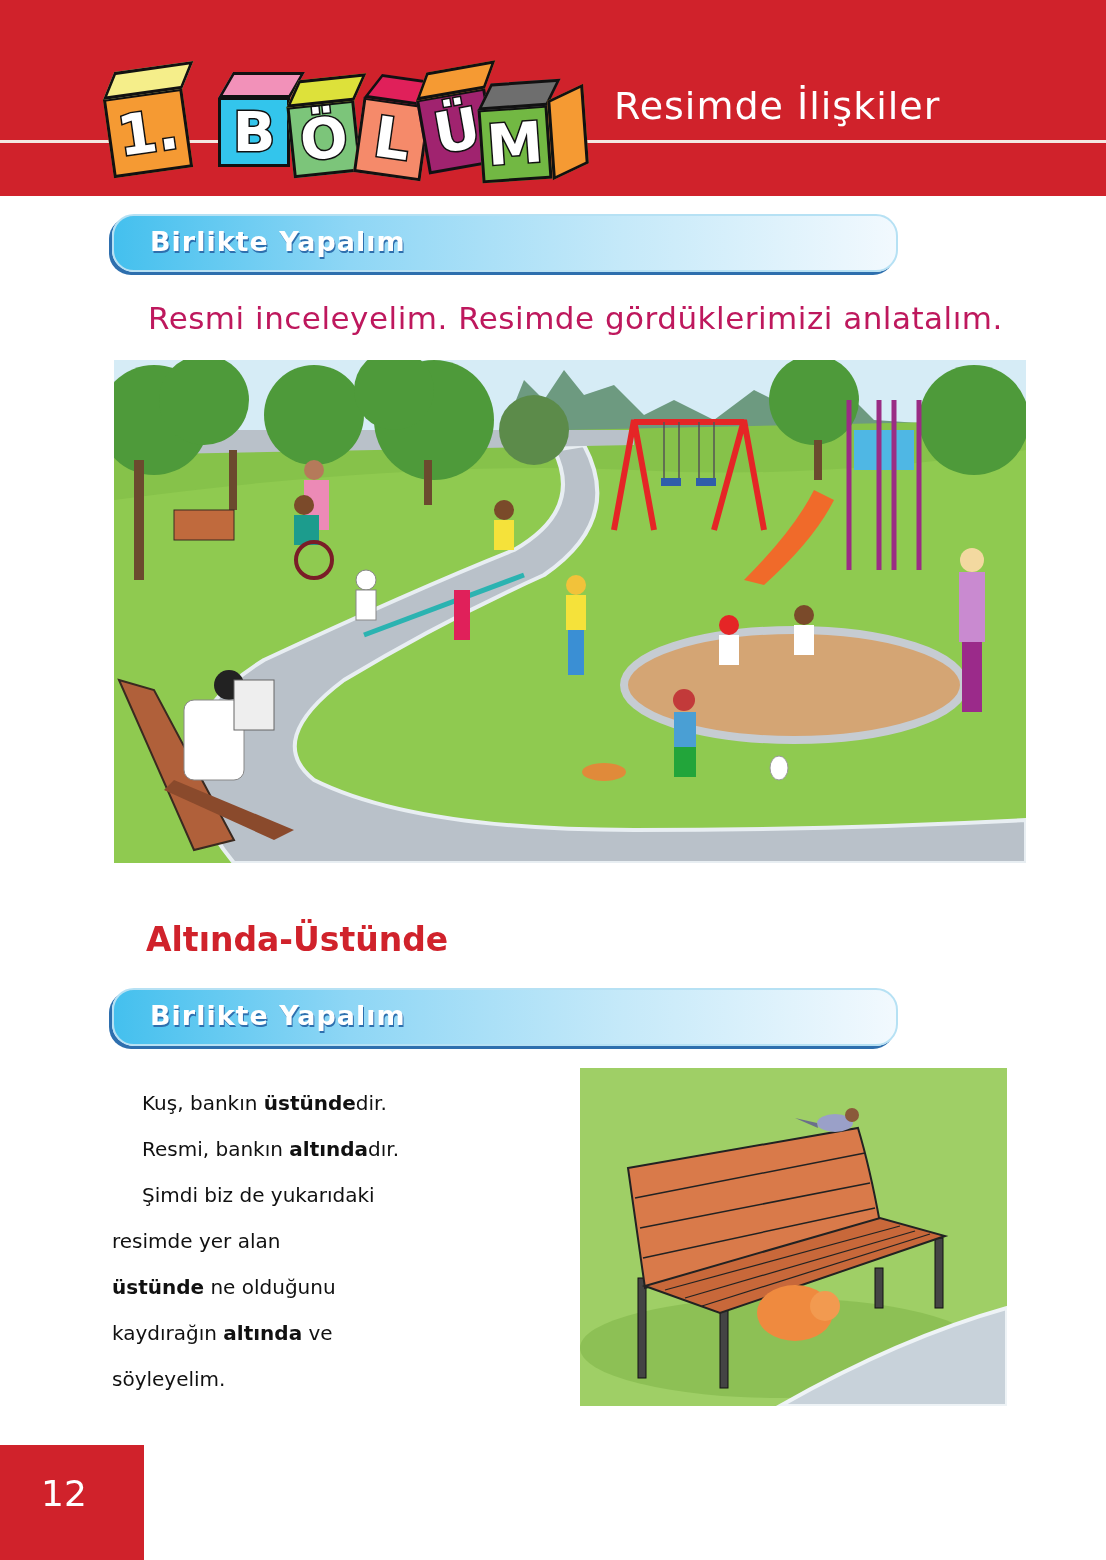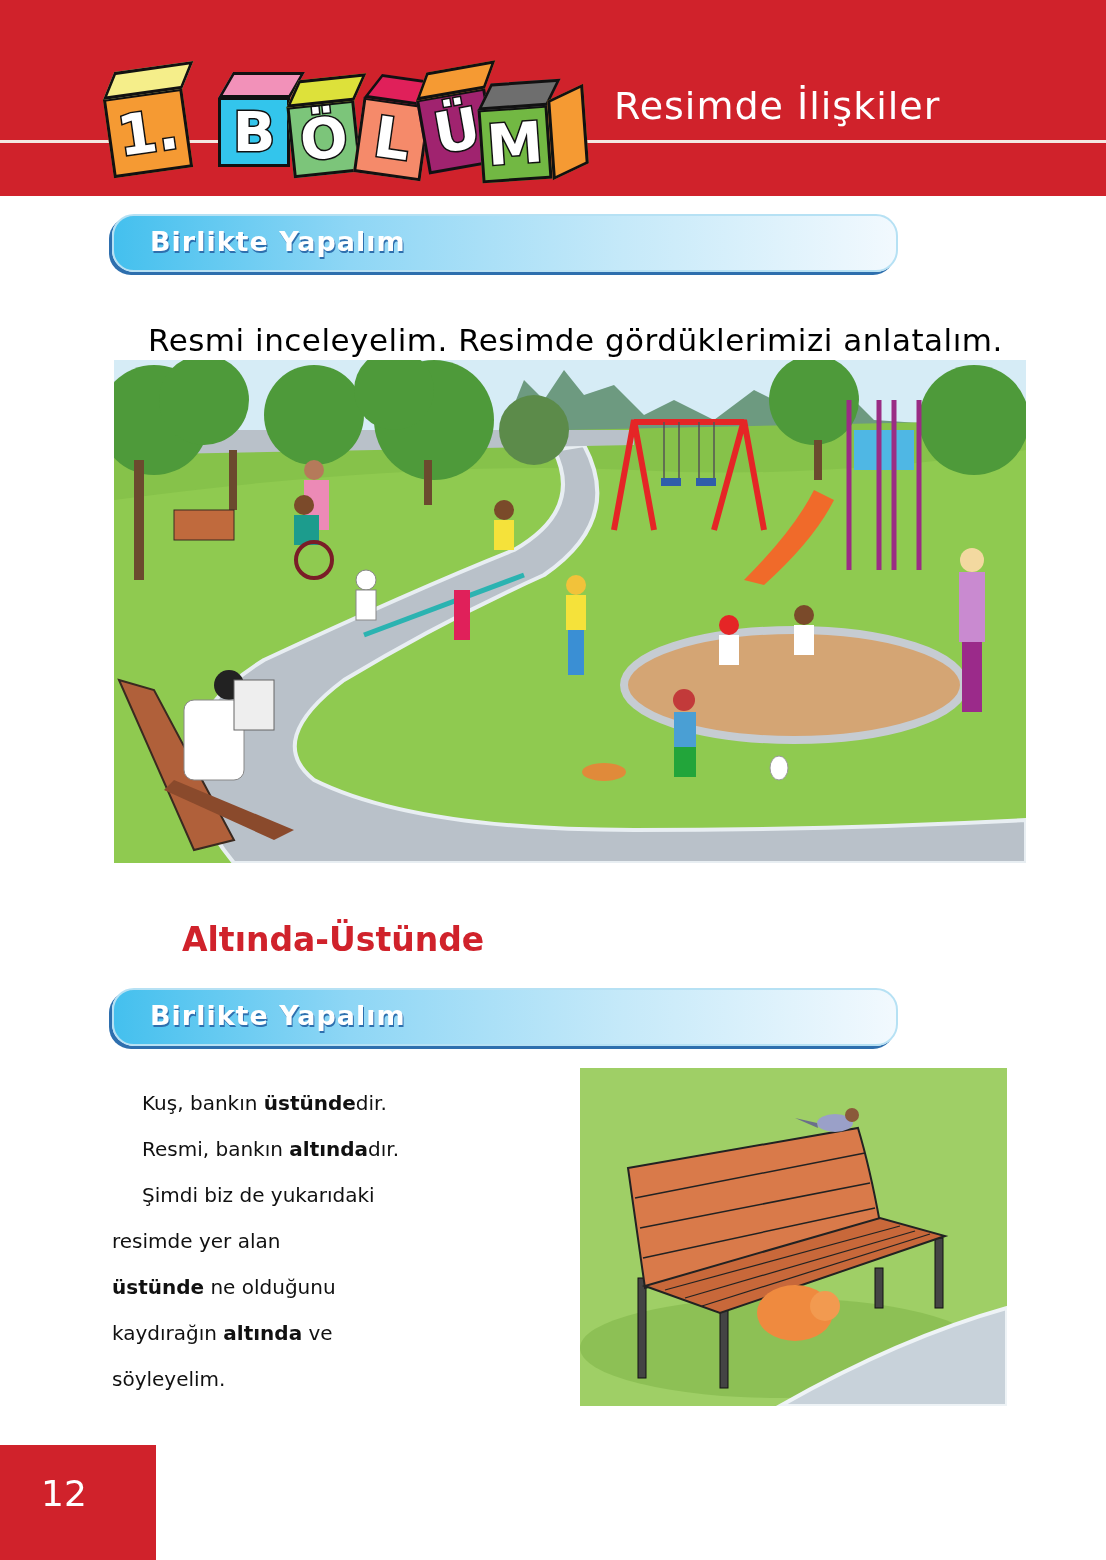--- a/index.html
+++ b/index.html
@@ -16,35 +16,35 @@
   .block .top { position: absolute; left: -3px; top: -28px; width: 80px; height: 26px; border: 3px solid #111; transform: skewX(-30deg); transform-origin: bottom left; }
   .block .letter { position: relative; z-index: 2; font-family: "DejaVu Sans", sans-serif; font-weight: bold; font-size: 56px; color: #ffffff; -webkit-text-stroke: 3px #111; paint-order: stroke fill; line-height: 1; }
 
   
   .section-bar { position: absolute; left: 112px; width: 786px; height: 58px; border-radius: 22px; border: 2px solid #b6e1f4;
     background: linear-gradient(to right, #44c0ee 0%, #8ed6f5 30%, #c5e9f9 65%, #f2f9fe 100%);
     box-shadow: -3px 3px 0 #2e6fae; }
   .section-bar .label { position: absolute; left: 36px; top: 10px; font-family: "DejaVu Sans", sans-serif; font-weight: bold; font-size: 27px; color: #ffffff; letter-spacing: 1px;
     text-shadow: 1px 2px 0 #2e6fae; }
 
-  .instruction { position: absolute; left: 148px; top: 300px; font-family: "DejaVu Sans", sans-serif; font-size: 31px; color: #000000; letter-spacing: 0.5px; margin-top: 22px; }
+  .instruction { position: absolute; left: 148px; top: 300px; font-family: "DejaVu Sans", sans-serif; font-size: 31px; color: #be185d; letter-spacing: 0.5px; }
 
   
   .park { position: absolute; left: 114px; top: 360px; width: 912px; height: 503px; overflow: hidden; background: #cfe7f3; }
 
-  .subheading { position: absolute; left: 146px; top: 920px; font-family: "DejaVu Sans", sans-serif; font-size: 33px; color: #d0222b; font-weight: bold; margin-left: 36px; }
+  .subheading { position: absolute; left: 146px; top: 920px; font-family: "DejaVu Sans", sans-serif; font-size: 33px; color: #d0222b; font-weight: bold; }
 
   .paragraph { position: absolute; left: 112px; top: 1080px; width: 450px; font-family: "DejaVu Sans", sans-serif; font-size: 20px; line-height: 46px; color: #111; }
   .paragraph .line { display: block; white-space: nowrap; }
   .paragraph .indent { padding-left: 30px; }
   .paragraph b { font-weight: bold; }
 
   .bench-pic { position: absolute; left: 580px; top: 1068px; width: 427px; height: 338px; overflow: hidden; background: #9ccc62; }
 
-  .page-num-box { position: absolute; left: 0; top: 1445px; width: 156px; height: 115px; background: #d0222b; }
+  .page-num-box { position: absolute; left: 0; top: 1445px; width: 144px; height: 115px; background: #d0222b; }
   .page-num { position: absolute; left: 0; top: 28px; width: 128px; text-align: center; color: #ffffff; font-family: "DejaVu Sans", sans-serif; font-size: 36px; }
 </style>
 </head>
 <body>
 
 <div class="header">
   <div class="header-line"></div>
 
   <div class="blocks" aria-label="1. BÖLÜM">
     <div class="block" style="left:8px;top:38px;background:#f59a33;transform:rotate(-8deg);">

